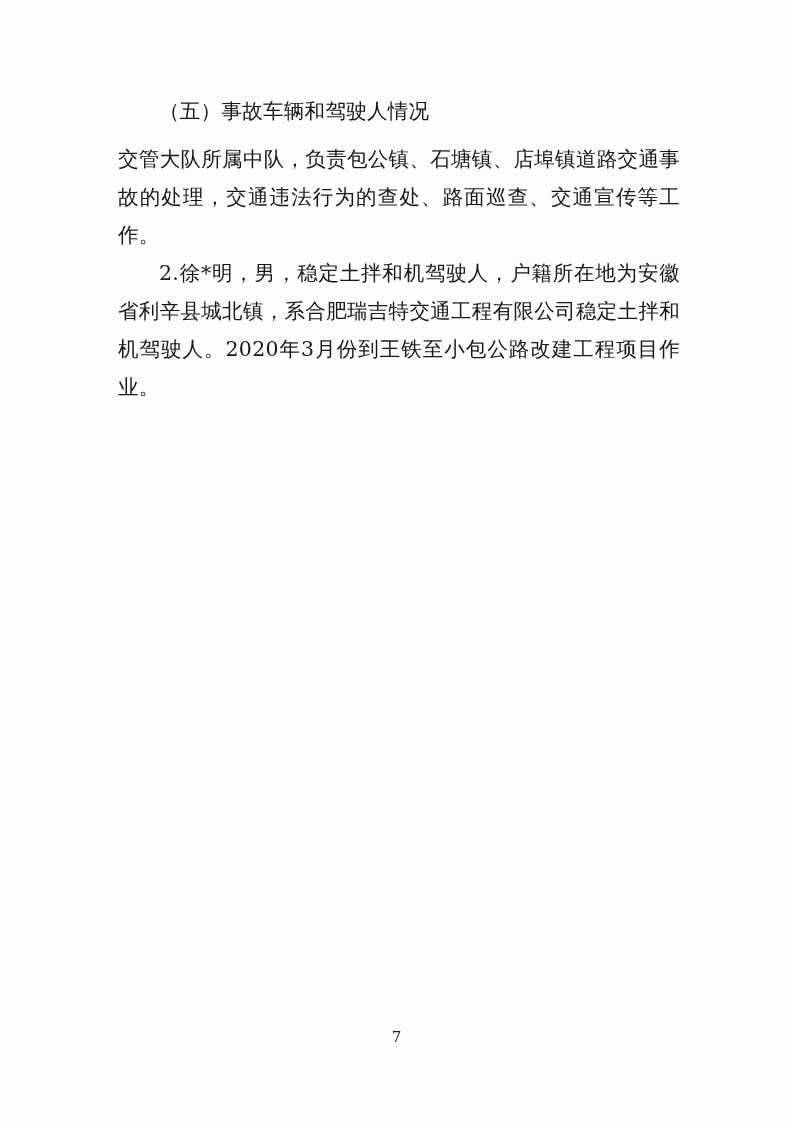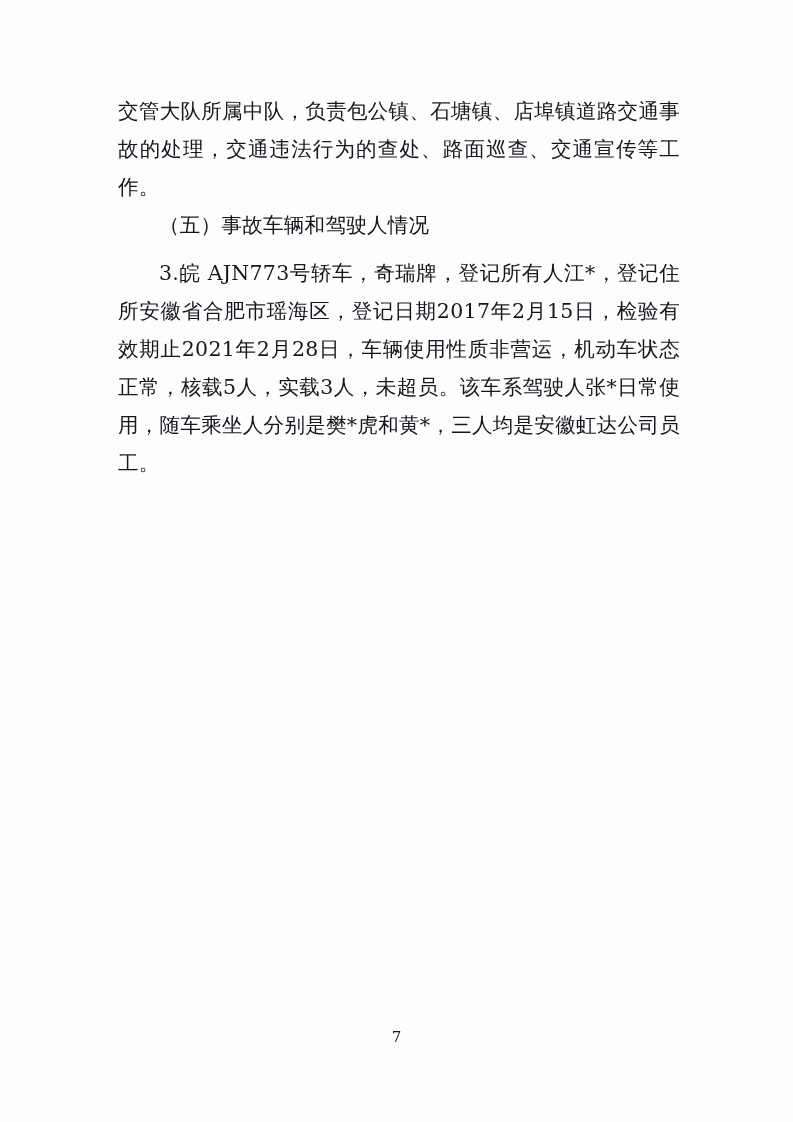--- a/index.html
+++ b/index.html
@@ -51,18 +51,18 @@
     font-family: "DejaVu Serif", "Liberation Serif", serif;
     font-size: 15px;
     color: #16181d;
   }
 </style>
 </head>
 <body>
 
 <div class="page">
   <div class="content">
+    <p class="para indent gap">（五）事故车辆和驾驶人情况</p>
     <p class="para tight">交管大队所属中队，负责包公镇、石塘镇、店埠镇道路交通事故的处理，交通违法行为的查处、路面巡查、交通宣传等工作。</p>
-    <p class="para indent gap">（五）事故车辆和驾驶人情况</p>
-    <p class="para indent gap">3.皖 AJN773号轿车，奇瑞牌，登记所有人江*，登记住所安徽省合肥市瑶海区，登记日期2017年2月15日，检验有效期止2021年2月28日，车辆使用性质非营运，机动车状态正常，核载5人，实载3人，未超员。该车系驾驶人张*日常使用，随车乘坐人分别是樊*虎和黄*，三人均是安徽虹达公司员工。</p>
+    <p class="para indent gap">2.徐*明，男，稳定土拌和机驾驶人，户籍所在地为安徽省利辛县城北镇，系合肥瑞吉特交通工程有限公司稳定土拌和机驾驶人。2020年3月份到王铁至小包公路改建工程项目作业。</p>
   </div>
   <div class="page-number">7</div>
 </div>
 
 </body></html>

